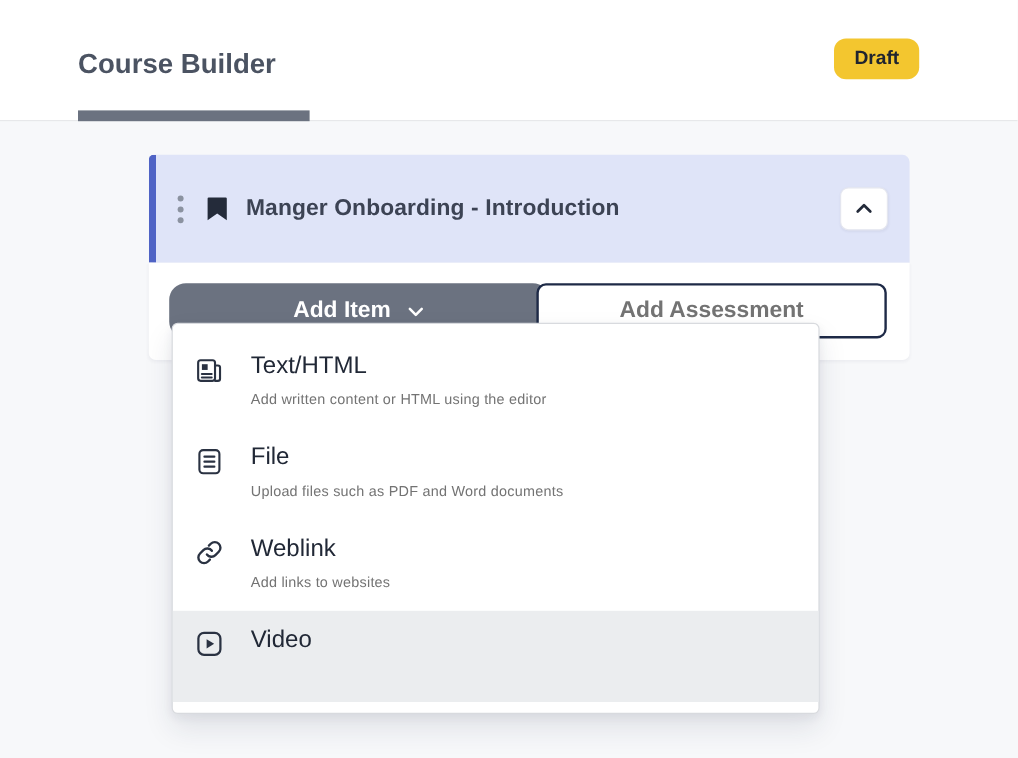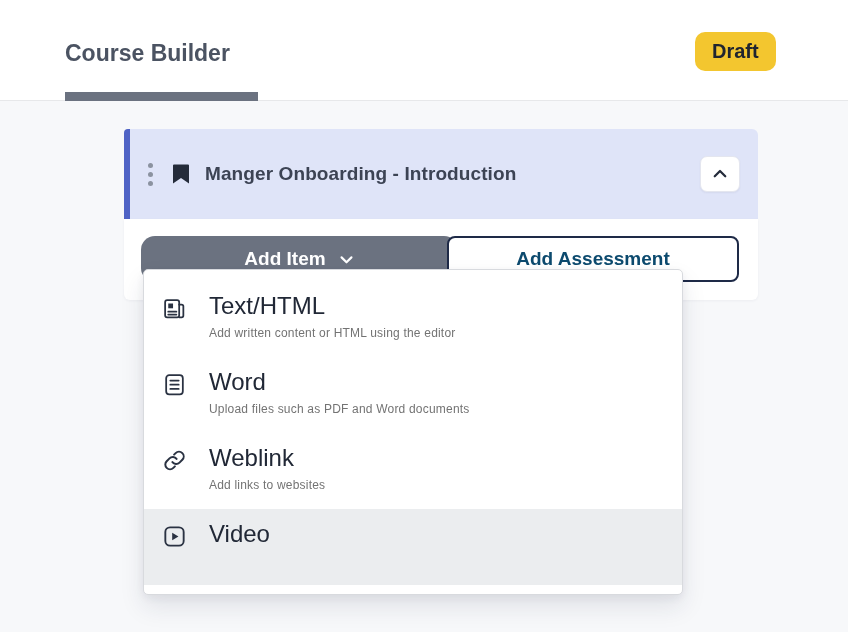--- a/index.html
+++ b/index.html
@@ -25,21 +25,21 @@
   .tab-active { left: 65px; color: #4b5362; }
   .tab-inactive { left: 305px; color: #9aa1ae; }
   .tab-underline {
     position: absolute; left: 65px; top: 92px;
     width: 193px; height: 9px;
     background: #6b7280;
   }
   .badge {
     position: absolute; left: 695px; top: 32px;
     background: #f3c62f; color: #20252f;
-    font-size: 20px; font-weight: bold;
+    font-size: 16px; font-weight: bold;
     padding: 8px 17px; border-radius: 10px;
   }
 
   
   .card {
     position: absolute; left: 124px; top: 129px; width: 634px;
   }
   .card-header {
     height: 90px;
     background: #dfe4f8;
@@ -82,21 +82,21 @@
     display: flex; align-items: center; justify-content: center;
     cursor: pointer;
   }
   .btn-additem {
     left: 17px; width: 317px;
     background: #6b7280; color: #ffffff;
     border: none; border-radius: 14px; gap: 12px;
   }
   .btn-assessment {
     left: 323px; width: 292px;
-    background: #ffffff; color: #0c4a6e;
+    background: #ffffff; color: #737373;
     border: 2px solid #1e2a47; border-radius: 8px;
   }
 
   
   .menu {
     position: absolute; left: 143px; top: 269px; width: 540px;
     background: #ffffff;
     border: 1px solid #d8dade;
     border-radius: 5px;
     box-shadow: 0 12px 24px rgba(30,40,70,0.10), 0 3px 8px rgba(30,40,70,0.06);
@@ -109,21 +109,21 @@
     cursor: pointer;
   }
   .menu-item.highlighted { background: #ebedef; }
   .menu-icon {
     width: 26px; margin: 2px 22px 0 0;
     color: #2a3242; display: flex; justify-content: center;
     flex-shrink: 0;
   }
   .menu-texts { display: flex; flex-direction: column; }
   .menu-label {
-    font-size: 24px; font-weight: 500; color: #212836;
+    font-size: 20px; font-weight: 500; color: #212836;
     line-height: 23px; margin-bottom: 7px;
   }
   .menu-desc {
     font-size: 12px; font-weight: 400; color: #737373;
     line-height: 19px; letter-spacing: 0.2px;
   }
 
   svg { display: block; }
 </style>
 </head>
@@ -192,21 +192,21 @@
   <div class="menu-item">
     <span class="menu-icon">
       <svg width="25" height="25" viewBox="0 0 24 24" fill="none" stroke="currentColor" stroke-width="1.7" stroke-linecap="round" stroke-linejoin="round">
         <rect x="4" y="3" width="16" height="18.5" rx="3"></rect>
         <line x1="8" y1="8.2" x2="16" y2="8.2"></line>
         <line x1="8" y1="12.2" x2="16" y2="12.2"></line>
         <line x1="8" y1="16.2" x2="16" y2="16.2"></line>
       </svg>
     </span>
     <span class="menu-texts">
-      <span class="menu-label">Word</span>
+      <span class="menu-label">File</span>
       <span class="menu-desc">Upload files such as PDF and Word documents</span>
     </span>
   </div>
 
   <div class="menu-item">
     <span class="menu-icon">
       <svg width="25" height="25" viewBox="0 0 24 24" fill="none" stroke="currentColor" stroke-width="1.9" stroke-linecap="round" stroke-linejoin="round">
         <path d="M10 13.5a4.5 4.5 0 0 0 6.8.5l2.7-2.7a4.5 4.5 0 0 0-6.4-6.4l-1.5 1.5"></path>
         <path d="M14 10.5a4.5 4.5 0 0 0-6.8-.5l-2.7 2.7a4.5 4.5 0 0 0 6.4 6.4l1.5-1.5"></path>
       </svg>

